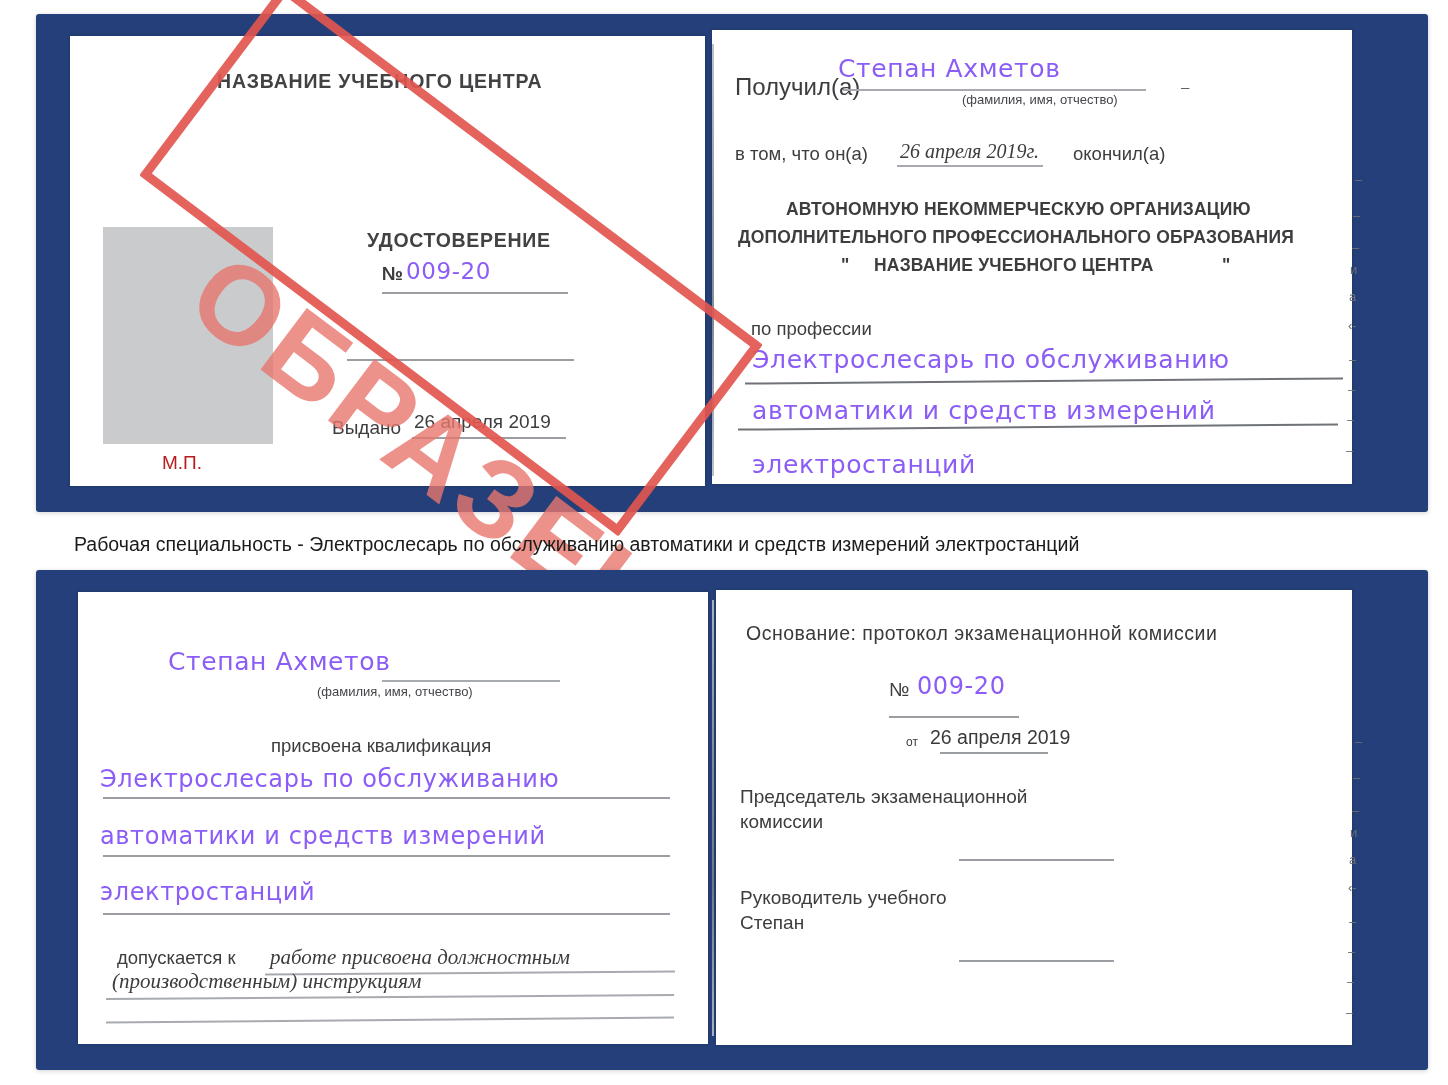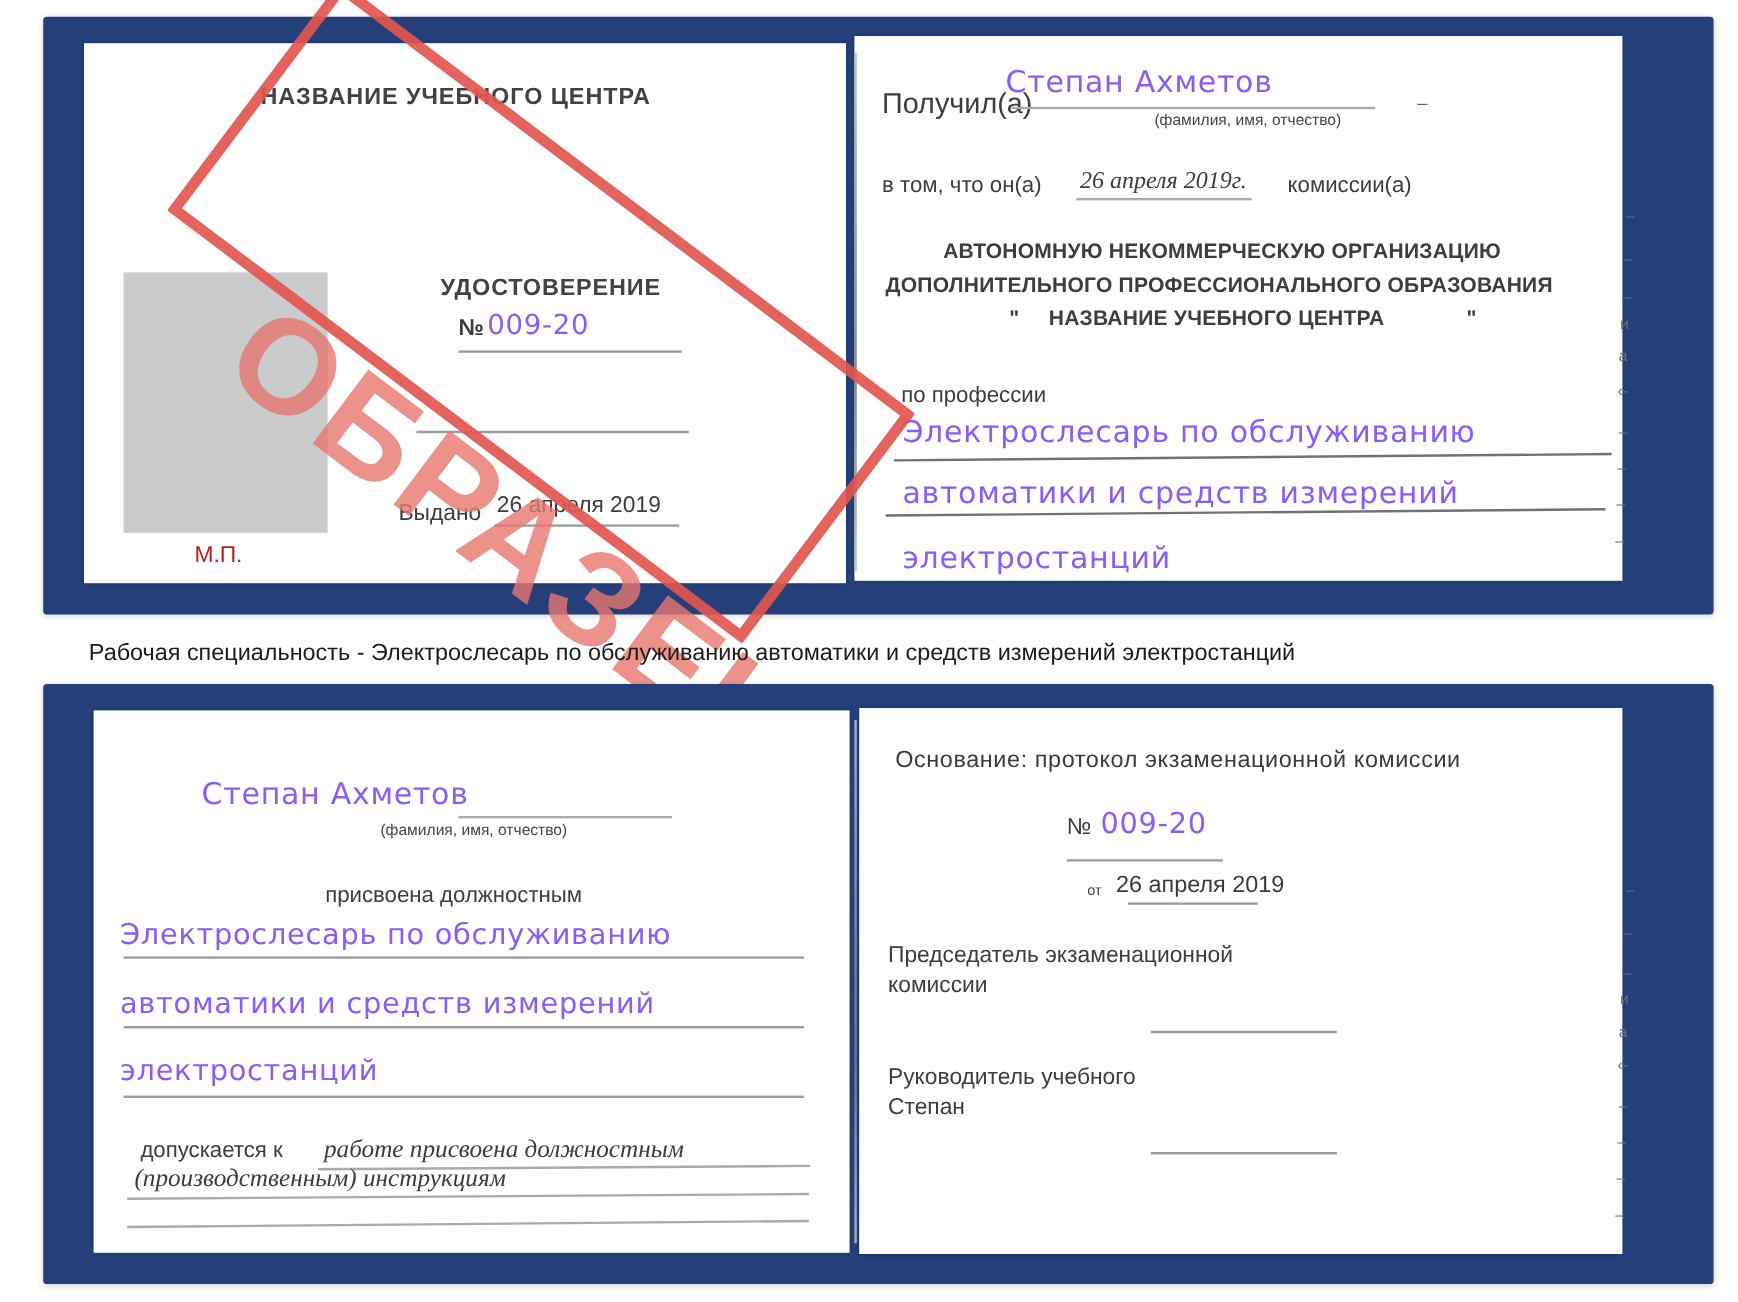--- a/index.html
+++ b/index.html
@@ -149,21 +149,21 @@
 
   <div class="t" style="left:735px; top:73px; font-size:24px; color:#3d3d40;">Получил(а)</div>
   <div class="hand" style="left:838px; top:54px; font-size:25px;">Степан Ахметов</div>
   <div class="rule thin" style="left:843px; top:89px; width:303px;"></div>
   <div class="t" style="left:962px; top:93px; font-size:13px; color:#44444a;">(фамилия, имя, отчество)</div>
   <div class="t" style="left:1181px; top:78px; font-size:15px; color:#5f6268;">–</div>
 
   <div class="t" style="left:735px; top:143px; font-size:18.5px; color:#3d3d40;">в том, что он(а)</div>
   <div class="hand-it" style="left:900px; top:140px; font-size:20px;">26 апреля 2019г.</div>
   <div class="rule thin" style="left:897px; top:165px; width:146px;"></div>
-  <div class="t" style="left:1073px; top:143px; font-size:18.5px; color:#3d3d40;">комиссии(а)</div>
+  <div class="t" style="left:1073px; top:143px; font-size:18.5px; color:#3d3d40;">окончил(а)</div>
 
   <div class="t" style="left:738px; top:227px; font-size:17.5px; font-weight:bold; letter-spacing:.2px; color:#3d3d40;">ДОПОЛНИТЕЛЬНОГО ПРОФЕССИОНАЛЬНОГО ОБРАЗОВАНИЯ</div>
   <div class="t" style="left:786px; top:199px; font-size:17.5px; font-weight:bold; letter-spacing:.2px; color:#3d3d40;">АВТОНОМНУЮ НЕКОММЕРЧЕСКУЮ ОРГАНИЗАЦИЮ</div>
   <div class="t" style="left:841px; top:255px; font-size:17.5px; font-weight:bold; color:#3d3d40;">"</div>
   <div class="t" style="left:874px; top:255px; font-size:17.5px; font-weight:bold; letter-spacing:.2px; color:#3d3d40;">НАЗВАНИЕ УЧЕБНОГО ЦЕНТРА</div>
   <div class="t" style="left:1222px; top:255px; font-size:17.5px; font-weight:bold; color:#3d3d40;">"</div>
 
   <div class="t" style="left:751px; top:318px; font-size:18.5px; color:#3d3d40;">по профессии</div>
 
   <div class="hand" style="left:752px; top:345px; font-size:25px;">Электрослесарь по обслуживанию</div>
@@ -196,21 +196,21 @@
 
   <div class="sheet-shadow" style="left:78px; top:592px; width:630px; height:452px;"></div>
   <div class="sheet-shadow" style="left:716px; top:590px; width:636px; height:455px;"></div>
   <div class="spine" style="left:712px; top:600px; height:436px;"></div>
 
 
   <div class="hand" style="left:168px; top:647px; font-size:25px;">Степан Ахметов</div>
   <div class="rule thin" style="left:382px; top:680px; width:178px;"></div>
   <div class="t" style="left:317px; top:685px; font-size:13px; color:#44444a;">(фамилия, имя, отчество)</div>
 
-  <div class="t" style="left:271px; top:735px; font-size:18.5px; color:#3d3d40;">присвоена должностным</div>
+  <div class="t" style="left:271px; top:735px; font-size:18.5px; color:#3d3d40;">присвоена квалификация</div>
 
   <div class="hand" style="left:100px; top:765px; font-size:24px;">Электрослесарь по обслуживанию</div>
   <div class="rule" style="left:103px; top:797px; width:567px;"></div>
 
   <div class="hand" style="left:100px; top:822px; font-size:24px;">автоматики и средств измерений</div>
   <div class="rule" style="left:103px; top:855px; width:567px;"></div>
 
   <div class="hand" style="left:100px; top:878px; font-size:24px;">электростанций</div>
   <div class="rule" style="left:103px; top:913px; width:567px;"></div>
 

